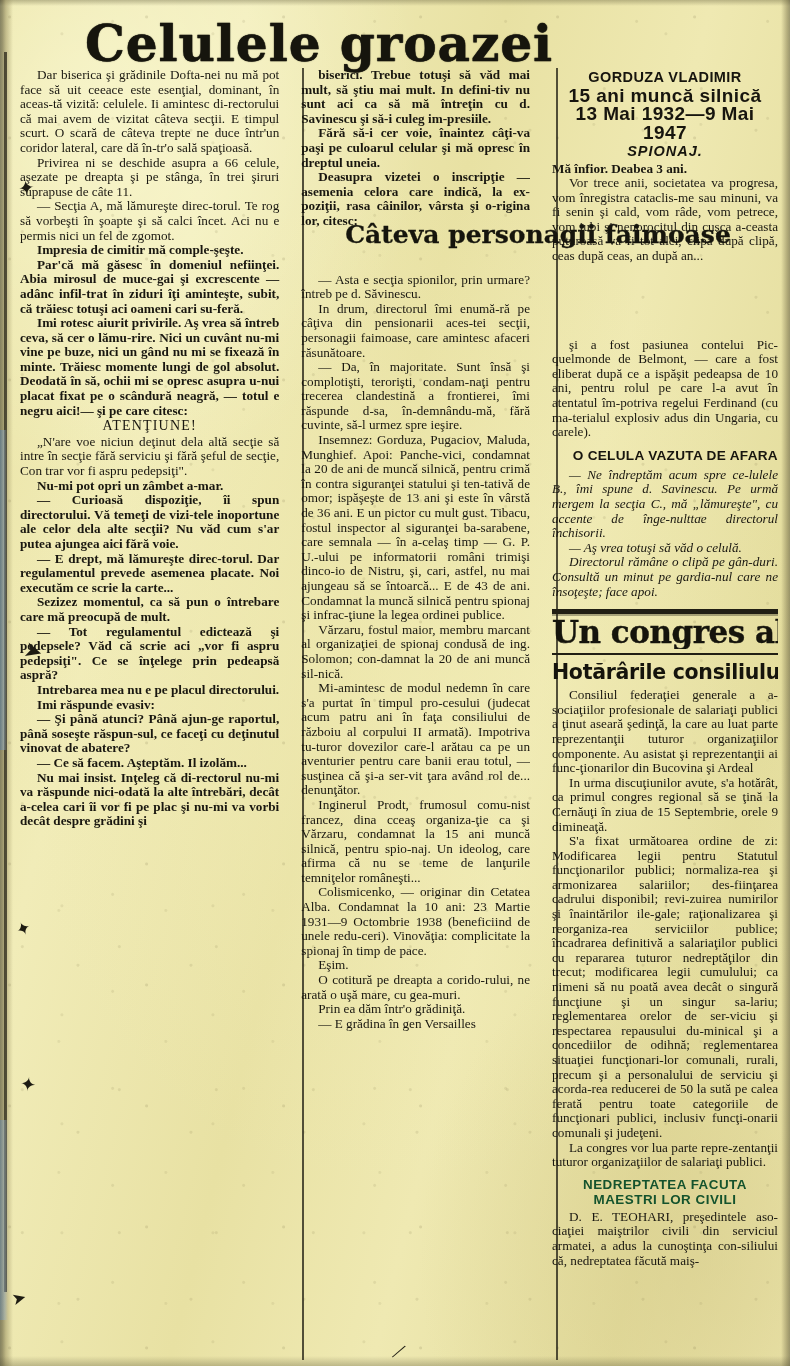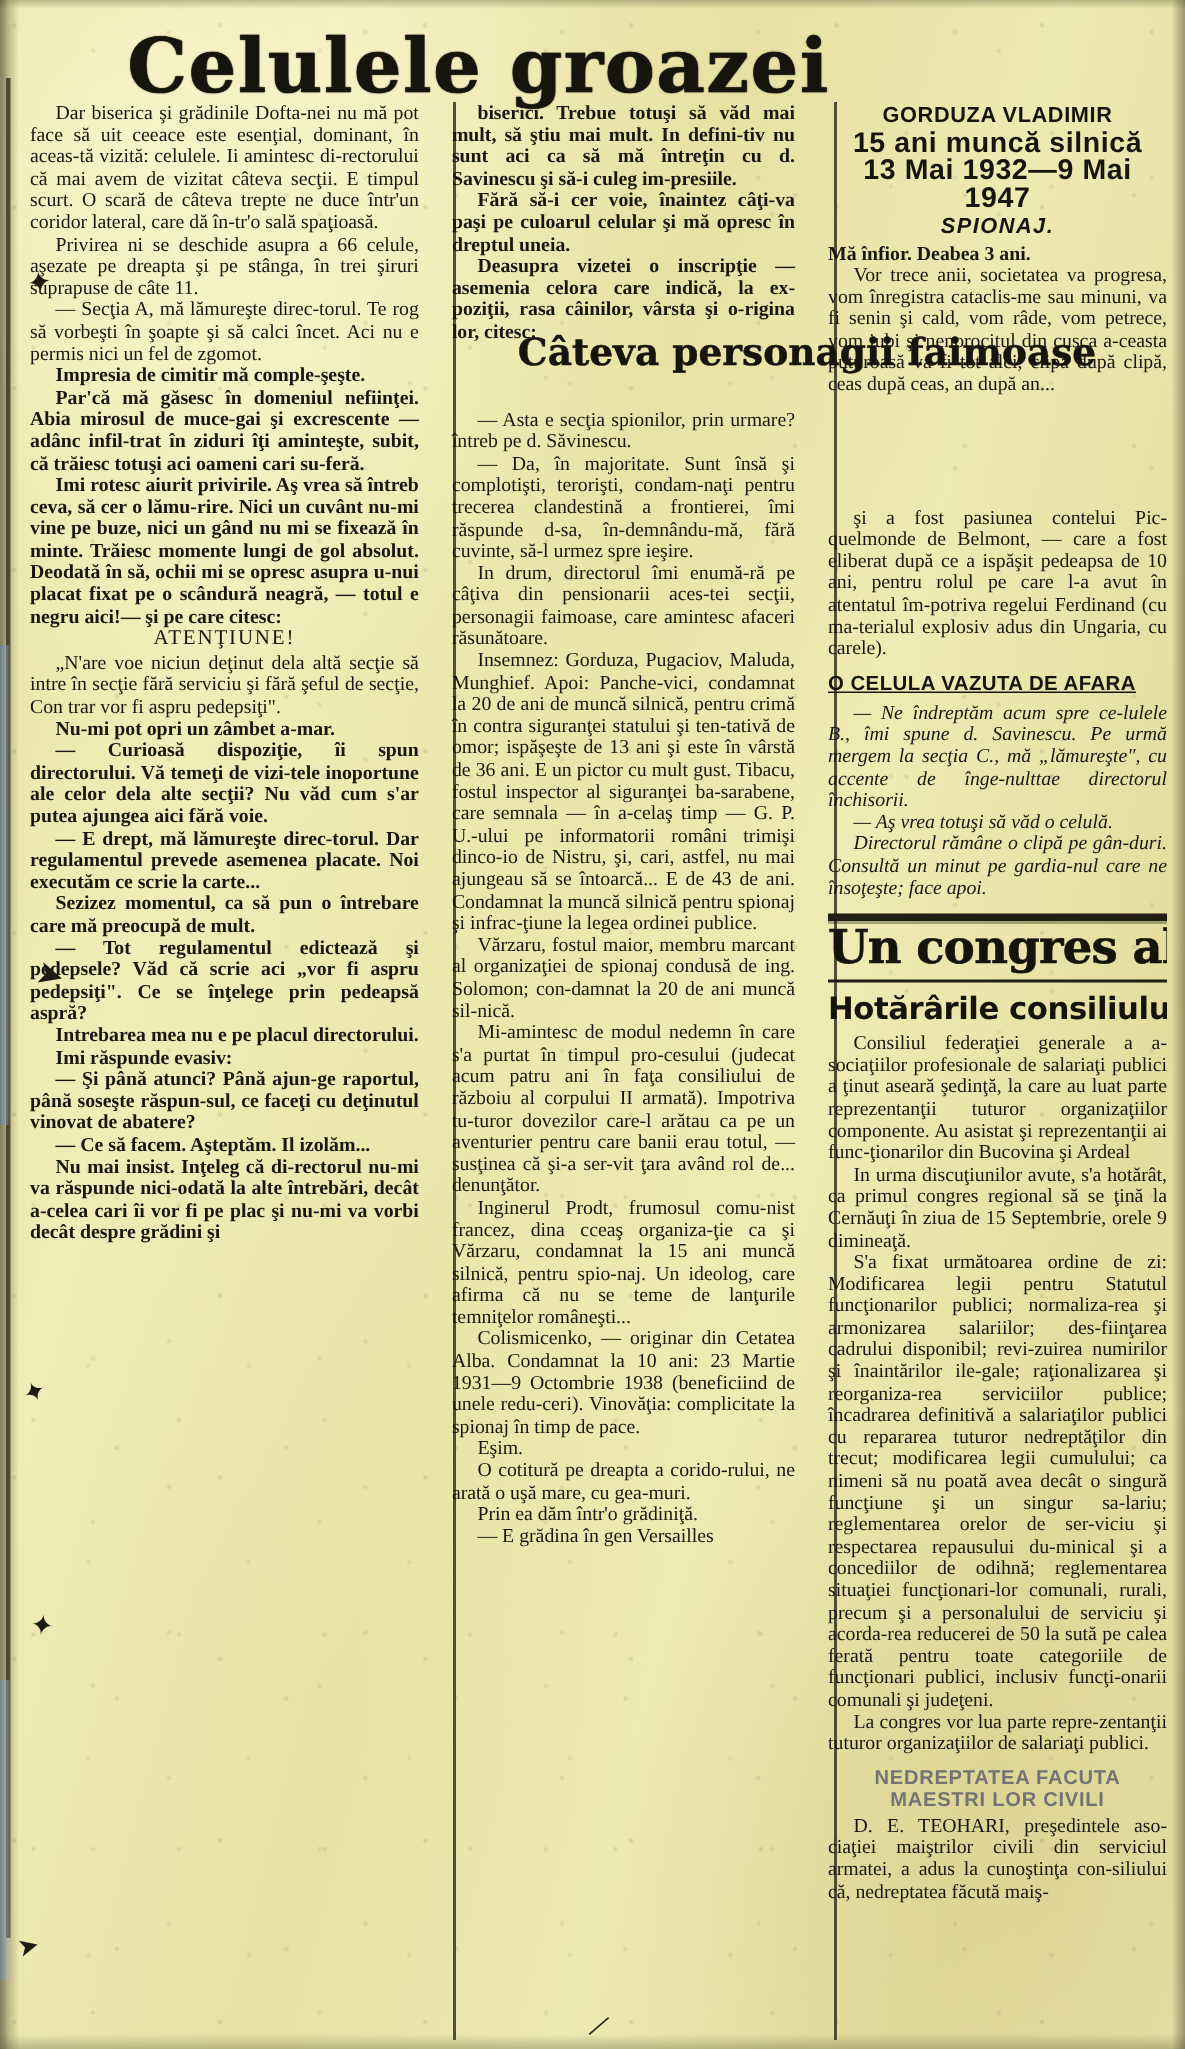--- a/index.html
+++ b/index.html
@@ -141,29 +141,28 @@
     font-weight:bold;
     font-size:14.5px;
     line-height:18.5px;
     letter-spacing:.4px;
     color:#17150e;
   }
   .box-head .line2, .box-head .line3 { font-weight:bold; font-size:19px; }
   .spionaj { letter-spacing:1px;font-style:italic; }
 
   .mini-head {
-    text-align:left;
+    text-align:right;
     font-family:"Liberation Sans", sans-serif;
     font-weight:bold;
     font-size:13.6px;
     line-height:16px;
     letter-spacing:.3px;
     color:#17150e;
     margin:8px 0 4px 0;
-    text-decoration:underline;
   }
 
   .hr-thick {
     height:5px;
     background:#211f14;
     margin:10px 0 2px 0;
     box-shadow:0 2px 0 rgba(33,31,20,.35);
   }
   .hr-thin { height:2px; background:#211f14; margin:4px 0 6px 0; }
 
@@ -190,21 +189,21 @@
     letter-spacing:-.3px;
     margin:5px 0 4px 0;
   }
   .all-caps-head {
     text-align:center;
     font-family:"Liberation Sans", sans-serif;
     font-weight:bold;
     font-size:13.4px;
     line-height:15.5px;
     letter-spacing:.5px;
-    color:#737373;
+    color:#14532d;
     margin:7px 0 2px 0;
   }
 </style>
 </head>
 <body>
 
 <div class="paper"></div>
 <div class="speck"></div>
 
 <div class="sheet">
@@ -238,22 +237,22 @@
     </div>
 
     <div class="col c2">
       <p class="bold">biserici. Trebue totuşi să văd mai mult, să ştiu mai mult. In defini-tiv nu sunt aci ca să mă întreţin cu d. Savinescu şi să-i culeg im-presiile.</p>
       <p class="bold">Fără să-i cer voie, înaintez câţi-va paşi pe culoarul celular şi mă opresc în dreptul uneia.</p>
       <p class="bold">Deasupra vizetei o inscripţie — asemenia celora care indică, la ex-poziţii, rasa câinilor, vârsta şi o-rigina lor, citesc:</p>
 
       <div style="height:44px"></div>
 
       <p>— Asta e secţia spionilor, prin urmare? întreb pe d. Săvinescu.</p>
+      <p>In drum, directorul îmi enumă-ră pe câţiva din pensionarii aces-tei secţii, personagii faimoase, care amintesc afaceri răsunătoare.</p>
       <p>— Da, în majoritate. Sunt însă şi complotişti, terorişti, condam-naţi pentru trecerea clandestină a frontierei, îmi răspunde d-sa, în-demnându-mă, fără cuvinte, să-l urmez spre ieşire.</p>
-      <p>In drum, directorul îmi enumă-ră pe câţiva din pensionarii aces-tei secţii, personagii faimoase, care amintesc afaceri răsunătoare.</p>
       <p>Insemnez: Gorduza, Pugaciov, Maluda, Munghief. Apoi: Panche-vici, condamnat la 20 de ani de muncă silnică, pentru crimă în contra siguranţei statului şi ten-tativă de omor; ispăşeşte de 13 ani şi este în vârstă de 36 ani. E un pictor cu mult gust. Tibacu, fostul inspector al siguranţei ba-sarabene, care semnala — în a-celaş timp — G. P. U.-ului pe informatorii români trimişi dinco-io de Nistru, şi, cari, astfel, nu mai ajungeau să se întoarcă... E de 43 de ani. Condamnat la muncă silnică pentru spionaj şi infrac-ţiune la legea ordinei publice.</p>
       <p>Vărzaru, fostul maior, membru marcant al organizaţiei de spionaj condusă de ing. Solomon; con-damnat la 20 de ani muncă sil-nică.</p>
       <p>Mi-amintesc de modul nedemn în care s'a purtat în timpul pro-cesului (judecat acum patru ani în faţa consiliului de războiu al corpului II armată). Impotriva tu-turor dovezilor care-l arătau ca pe un aventurier pentru care banii erau totul, — susţinea că şi-a ser-vit ţara având rol de... denunţător.</p>
       <p>Inginerul Prodt, frumosul comu-nist francez, dina cceaş organiza-ţie ca şi Vărzaru, condamnat la 15 ani muncă silnică, pentru spio-naj. Un ideolog, care afirma că nu se teme de lanţurile temniţelor româneşti...</p>
       <p>Colismicenko, — originar din Cetatea Alba. Condamnat la 10 ani: 23 Martie 1931—9 Octombrie 1938 (beneficiind de unele redu-ceri). Vinovăţia: complicitate la spionaj în timp de pace.</p>
       <p>Eşim.</p>
       <p>O cotitură pe dreapta a corido-rului, ne arată o uşă mare, cu gea-muri.</p>
       <p>Prin ea dăm într'o grădiniţă.</p>
       <p>— E grădina în gen Versailles</p>
     </div>

